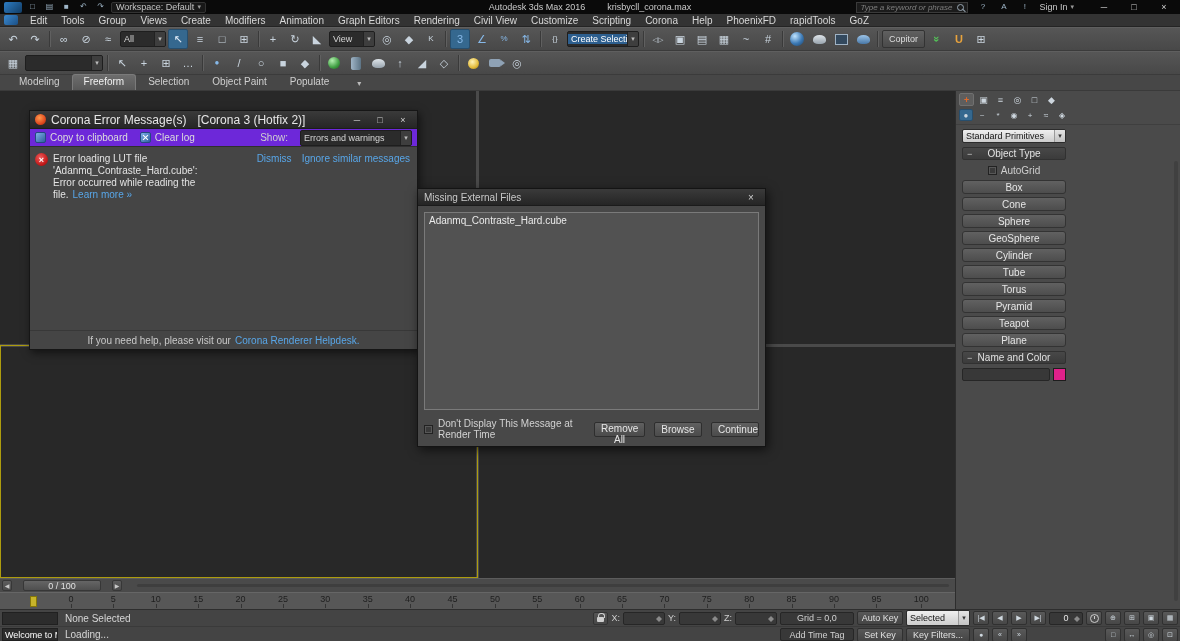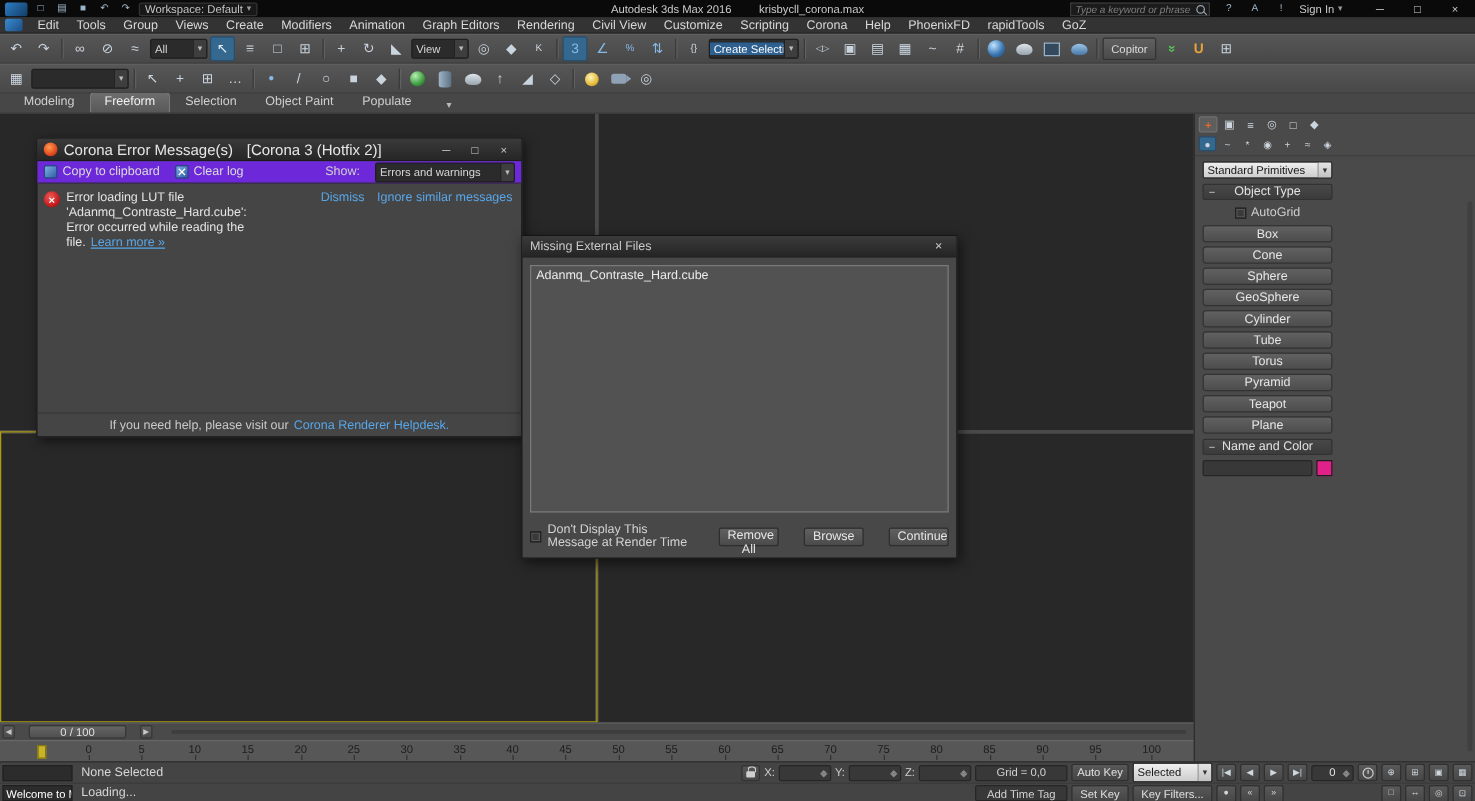--- a/index.html
+++ b/index.html
@@ -187,40 +187,40 @@
          background:linear-gradient(135deg,#7fb0e8,#2e5e9e);border:1px solid #234a80;position:relative}
   .cd-ic.clear::before,.cd-ic.clear::after{content:"";position:absolute;left:1px;top:4px;width:7px;height:1px;background:#fff}
   .cd-ic.clear::before{transform:rotate(45deg)}.cd-ic.clear::after{transform:rotate(-45deg)}
   .cd-show{color:#d0d0d0;white-space:nowrap}
   .cd-body{flex:1;padding:6px 5px}
   .cd-err{display:flex;gap:5px;align-items:flex-start}
   .err-ic{width:13px;height:13px;border-radius:50%;flex:none;display:flex;align-items:center;justify-content:center;
           background:radial-gradient(circle at 40% 35%,#f15b5b,#c01818 65%,#7a0c0c);color:#fff;font-size:9px;font-weight:bold}
   .err-txt{color:#e3e3e3;font-size:10px;line-height:12px}
   .cd-link{color:#58a6e8;cursor:pointer;text-decoration:none;white-space:nowrap}
-  .cd-link.underline{text-decoration:underline;margin-left:4px}
+  .cd-link.underline{margin-left:4px}
   .err-actions{margin-left:auto;display:flex;gap:10px;padding-right:2px}
   .cd-footer{height:19px;border-top:1px solid #383838;display:flex;align-items:center;justify-content:center;
              gap:4px;color:#c9c9c9;flex:none}
 
   
   .missing-dlg{position:absolute;left:417px;top:188px;width:349px;height:259px;background:#484848;
                border:1px solid #141414;box-shadow:2px 3px 10px rgba(0,0,0,.6);z-index:11;display:flex;
                flex-direction:column;font-size:10px}
   .md-title{height:17px;background:linear-gradient(#3a3a3a,#252525);display:flex;align-items:center;
             padding:0 6px;border-bottom:1px solid #1b1b1b;flex:none}
   .md-t{color:#c9c9c9;font-size:10px}
   .md-close{margin-left:auto;width:16px;text-align:center;color:#cfcfcf}
   .md-body{flex:1;display:flex;flex-direction:column;padding:6px}
   .md-list{flex:1;background:#525252;border:1px solid #7a7a7a;overflow:hidden}
   .md-item{padding:2px 4px;color:#eaeaea;font-size:10px}
   .md-bottom{display:flex;align-items:center;gap:5px;padding-top:8px}
   .md-bottom .chk-l{color:#d2d2d2}
   .mbtn{height:15px;min-width:48px;padding:0 6px;background:linear-gradient(#606060,#4b4b4b);
-        border:1px solid #2e2e2e;border-radius:2px;color:#e6e6e6;font-size:10px;font-family:inherit;margin-left:15px}
+        border:1px solid #2e2e2e;border-radius:2px;color:#e6e6e6;font-size:10px;font-family:inherit;margin-left:4px}
 </style>
 </head>
 <body>
 
 <div class="app">
 
   <header class="titlebar">
     <div class="tb-left">
       <span class="maxlogo"></span>
       <span class="qa-ic">□</span>

